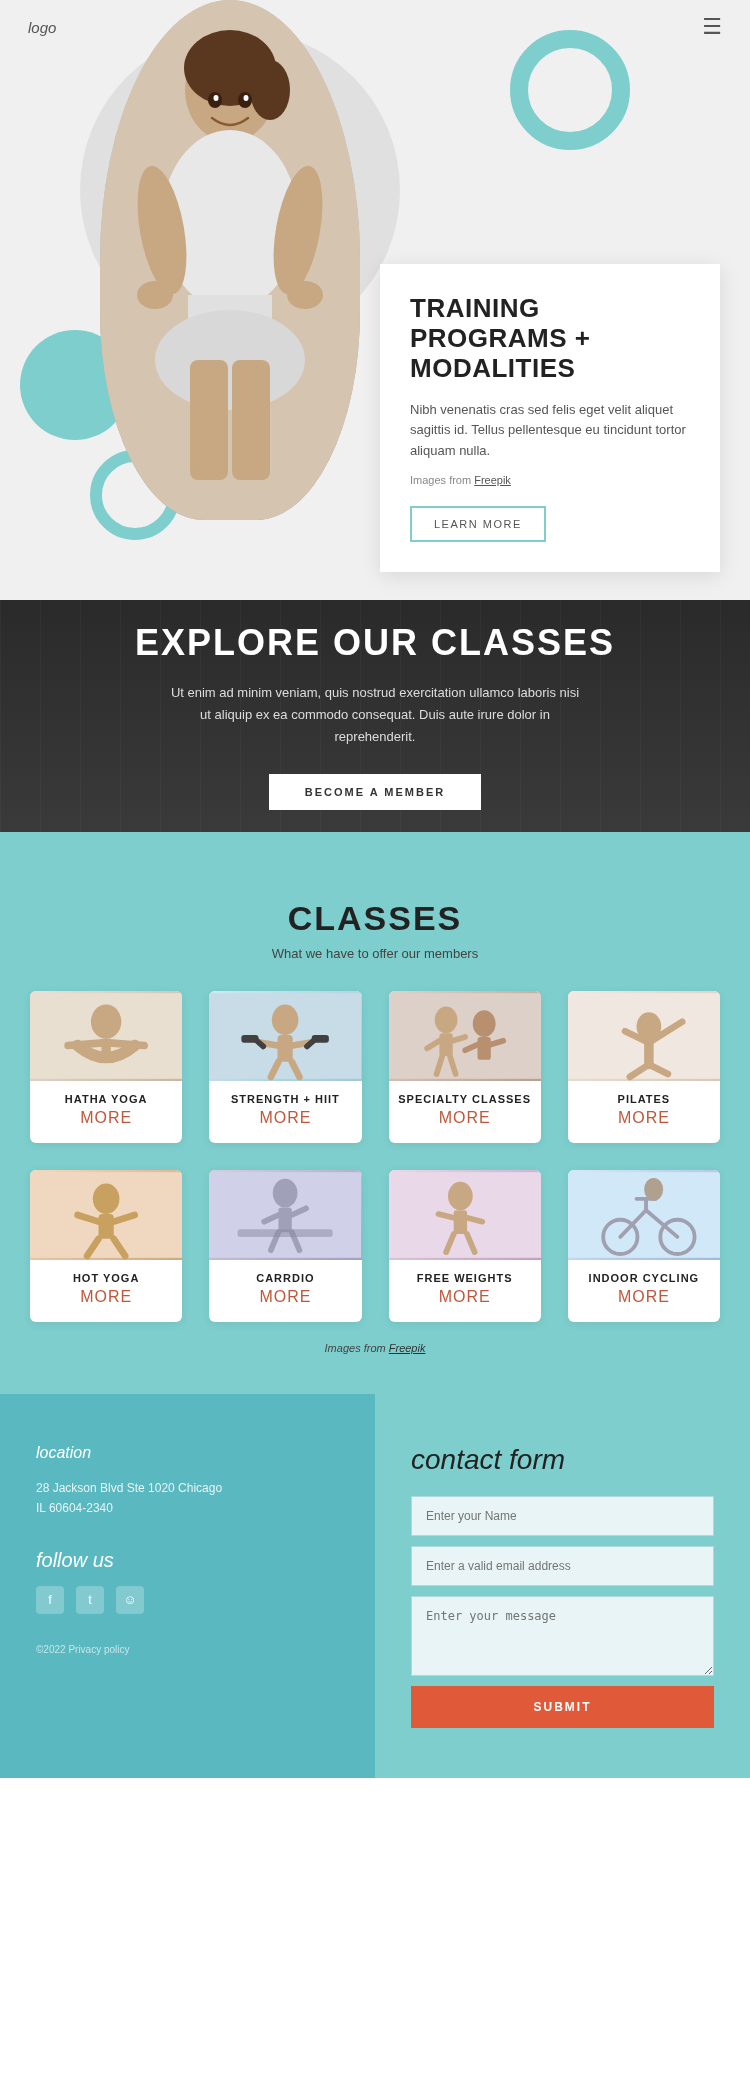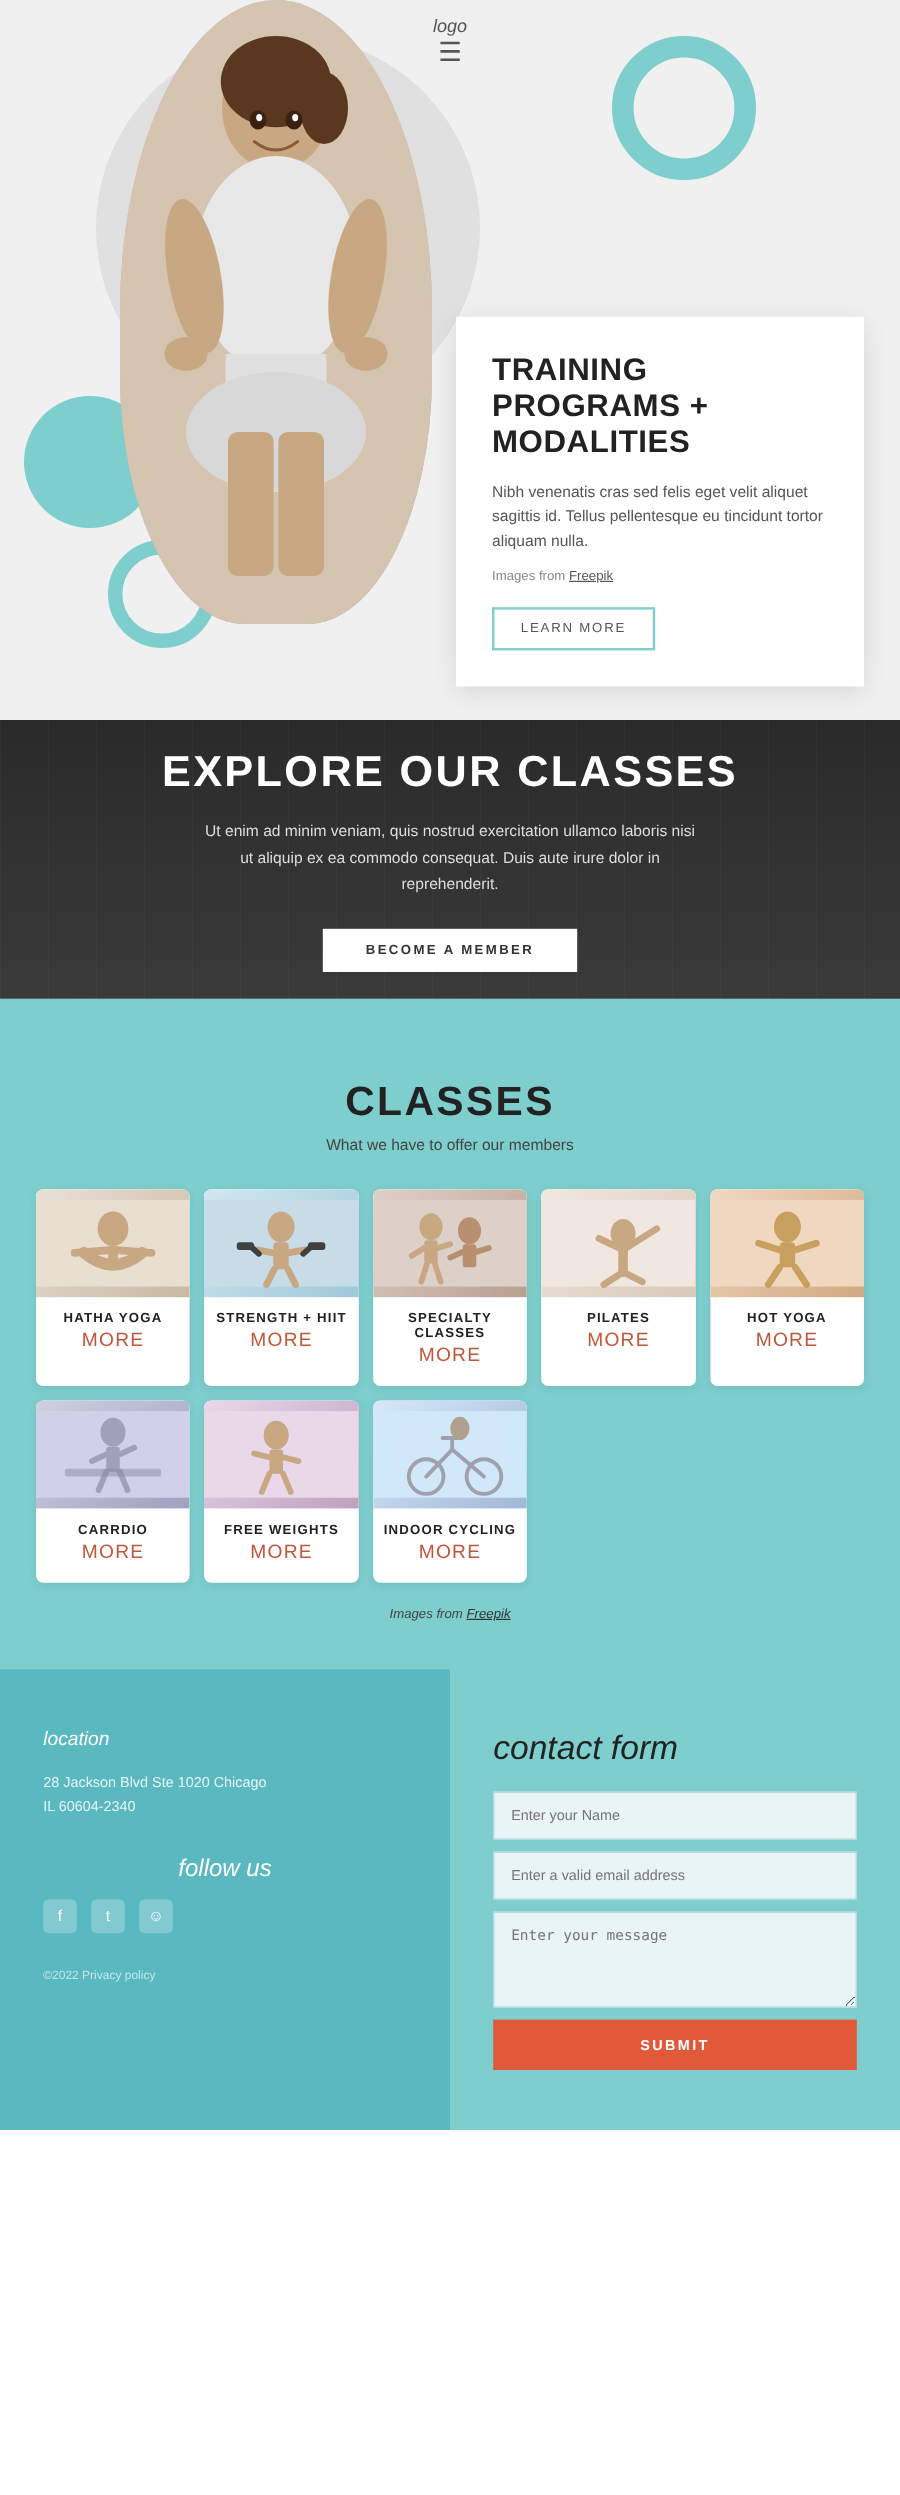--- a/index.html
+++ b/index.html
@@ -1,21 +1,21 @@
 <!DOCTYPE html>
 <html><head>
   <meta charset="utf-8">
   <style>
     * { margin: 0; padding: 0; box-sizing: border-box; }
     body { font-family: 'Arial', sans-serif; width: 750px; background: #fff; }
 
     
     .header {
       display: flex; justify-content: space-between; align-items: center;
-      padding: 14px 28px; position: absolute; width: 100%; z-index: 10; flex-direction: column;
+      padding: 14px 28px; position: absolute; width: 100%; z-index: 10;
     }
     .header-logo { font-size: 15px; color: #555; font-style: italic; }
     .hamburger { font-size: 22px; color: #555; cursor: pointer; }
 
     
     .hero {
       position: relative; height: 600px; background: #f0f0f0; overflow: hidden;
     }
     .circle-large {
       position: absolute; border-radius: 50%; background: #e0e0e0;
@@ -102,21 +102,21 @@
       background: #7ecece; padding: 67px 30px 40px;
     }
     .classes-section h2 {
       text-align: center; font-size: 34px; font-weight: 900;
       text-transform: uppercase; letter-spacing: 2px; color: #222; margin-bottom: 8px;
     }
     .classes-section .subtitle {
       text-align: center; color: #444; font-size: 13px; margin-bottom: 30px;
     }
     .classes-grid {
-      display: grid; grid-template-columns: repeat(5, 1fr); gap: 12px;
+      display: grid; grid-template-columns: repeat(4, 1fr); gap: 27px;
       max-width: 700px; margin: 0 auto;
     }
     .class-card {
       background: #fff; border-radius: 6px; overflow: hidden;
       display: flex; flex-direction: column; align-items: center;
       padding-bottom: 16px; box-shadow: 0 2px 8px rgba(0,0,0,0.08);
     }
     .class-img {
       width: 100%; height: 90px; object-fit: cover;
     }
@@ -157,21 +157,21 @@
       background: #5ab8c0; padding: 50px 36px;
       color: #fff;
     }
     .location-panel h3 {
       font-size: 16px; font-weight: 400; font-style: italic; margin-bottom: 16px;
     }
     .location-panel .address {
       font-size: 12px; color: rgba(255,255,255,0.85); line-height: 1.7; margin-bottom: 30px;
     }
     .location-panel h4 {
-      font-size: 20px; font-weight: 400; font-style: italic; margin-bottom: 14px; text-align: center;
+      font-size: 20px; font-weight: 400; font-style: italic; margin-bottom: 14px;
     }
     .social-icons { display: flex; gap: 12px; margin-bottom: 30px; }
     .social-icon {
       width: 28px; height: 28px; background: rgba(255,255,255,0.25);
       border-radius: 4px; display: flex; align-items: center; justify-content: center;
       font-size: 13px; color: #fff; cursor: pointer;
     }
     .privacy-text { font-size: 10px; color: rgba(255,255,255,0.65); }
 
     .contact-panel {

